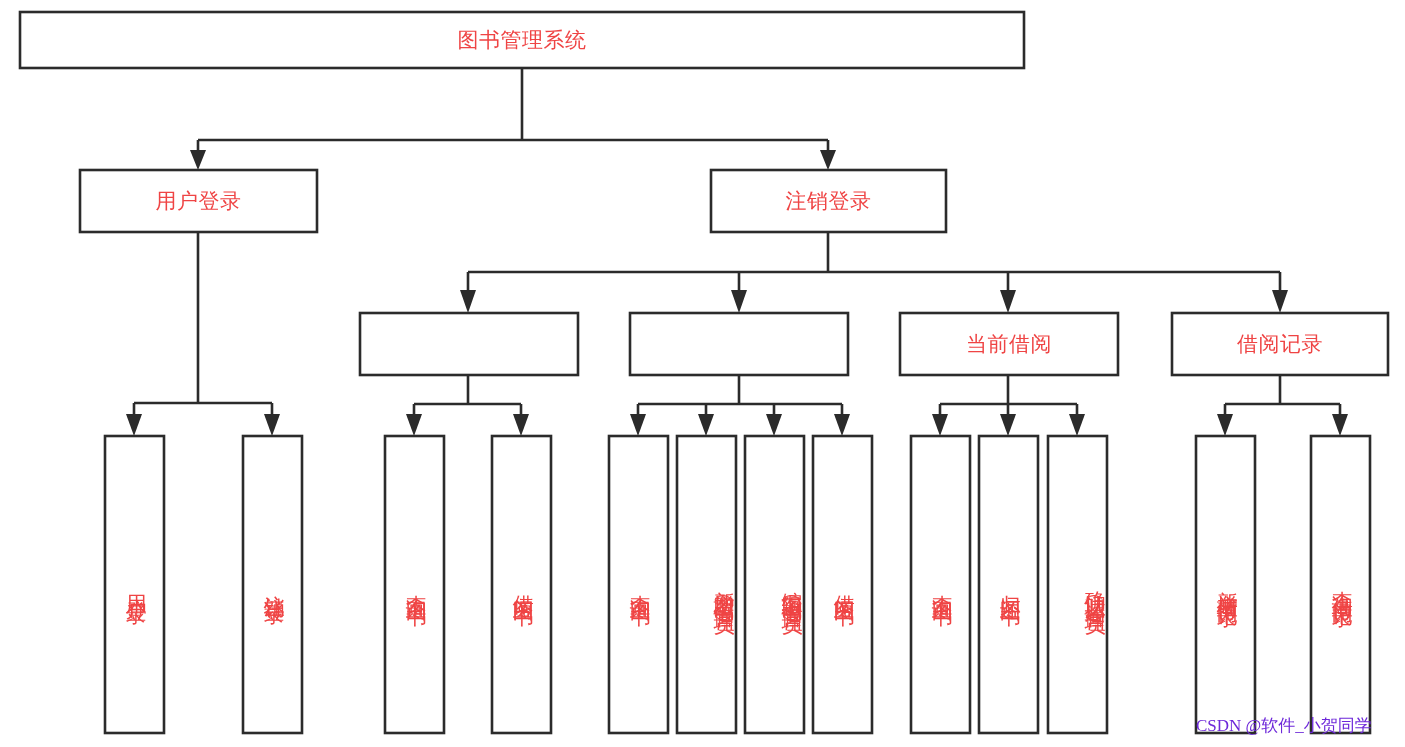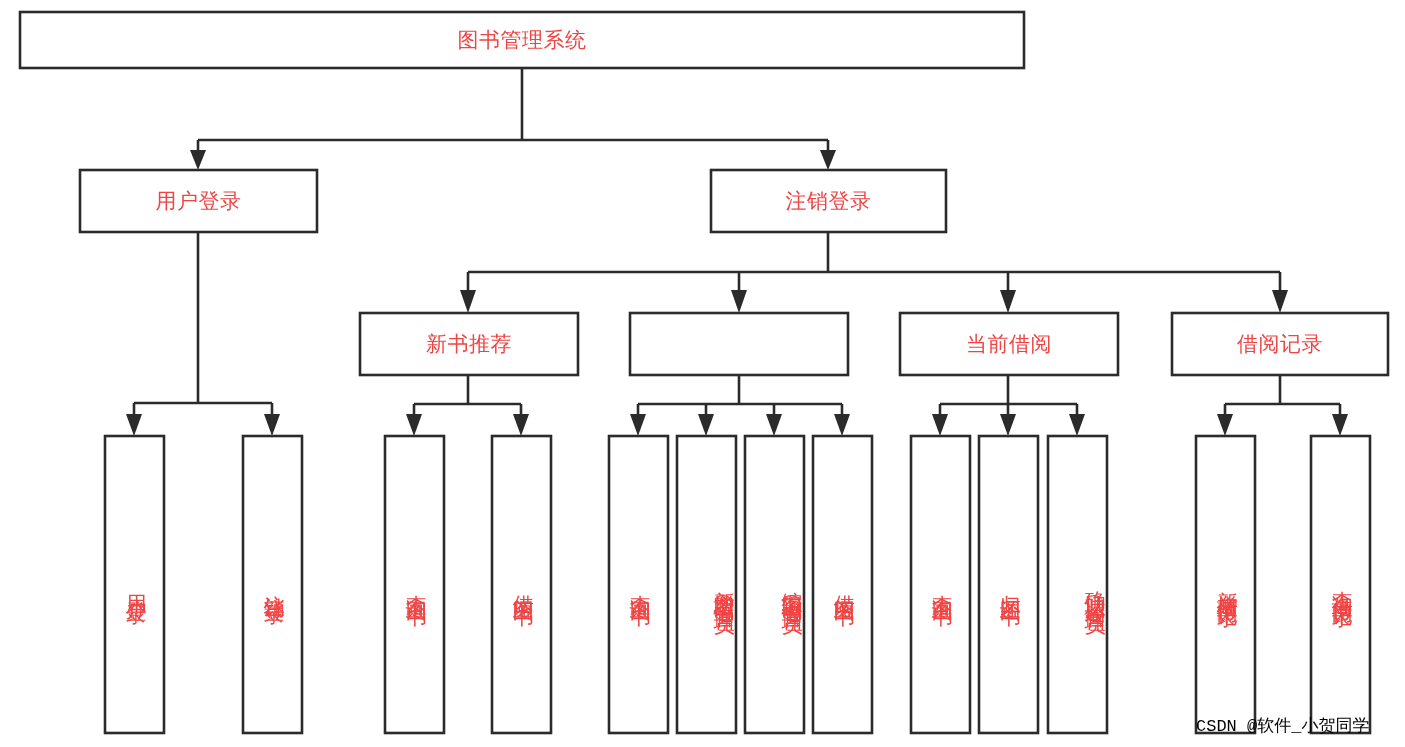--- a/index.html
+++ b/index.html
@@ -69,22 +69,22 @@
     letter-spacing: 3.5px;
   }
   .label-v.center-v {
     align-items: center;
   }
   .watermark {
     position: absolute;
     left: 1196px;
     top: 714px;
     font-size: 17px;
-    color: #000000;
-    font-family: Liberation Mono, monospace;
+    color: #6d28d9;
+    font-family: Liberation Serif, serif;
     white-space: nowrap;
     pointer-events: none;
   }
 </style>
 </head>
 <body>
 
 <div id="diagram-root">
 
   <svg id="tree-svg" viewBox="0 0 1405 747">
@@ -182,21 +182,20 @@
       <rect class="node-rect" x="1311" y="436" width="59" height="297"></rect>
     </g>
   </svg>
 
   <div class="node-label label-h" style="left:20px; top:12px; width:1004px; height:56px;">图书管理系统</div>
 
   <div class="node-label label-h" style="left:80px; top:170px; width:237px; height:62px;">用户登录</div>
 
   <div class="node-label label-h" style="left:711px; top:170px; width:235px; height:62px;">注销登录</div>
 
-  <div class="node-label label-h" style="left:360px; top:313px; width:218px; height:62px;">新书推荐</div>
 
 
   <div class="node-label label-h" style="left:1172px; top:313px; width:216px; height:62px;">借阅记录</div>
 
   <div class="node-label label-h" style="left:900px; top:313px; width:218px; height:62px;">当前借阅</div>
 
   <div class="node-label label-v center-v" style="left:105px; top:436px; width:59px; height:297px;">用户登录</div>
   <div class="node-label label-v center-v" style="left:243px; top:436px; width:59px; height:297px;">注销登录</div>
 
   <div class="node-label label-v center-v" style="left:385px; top:436px; width:59px; height:297px;">查询图书</div>

